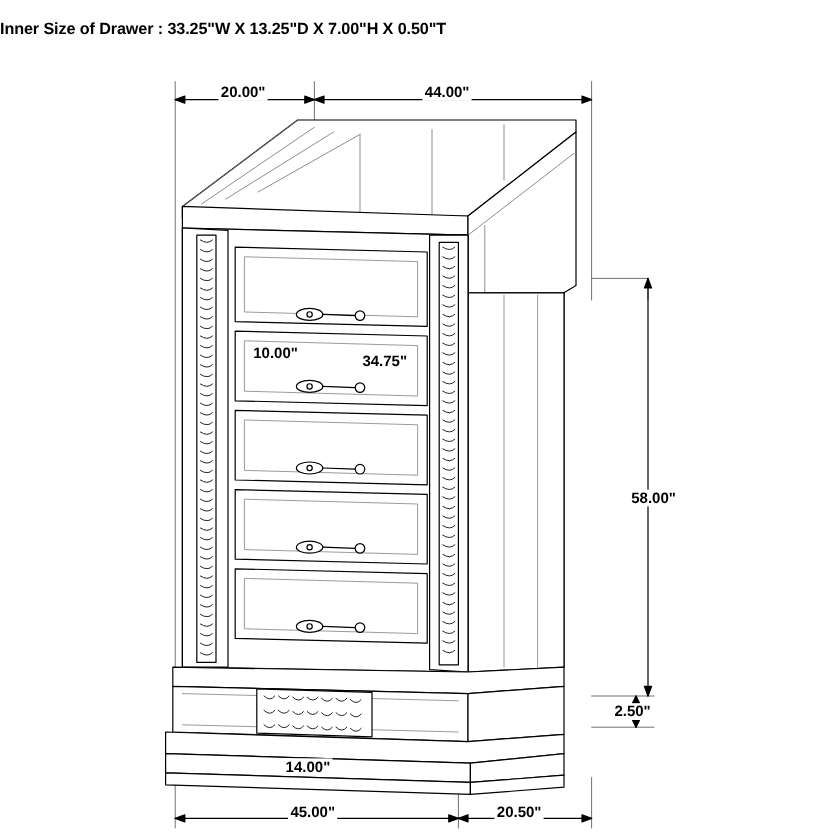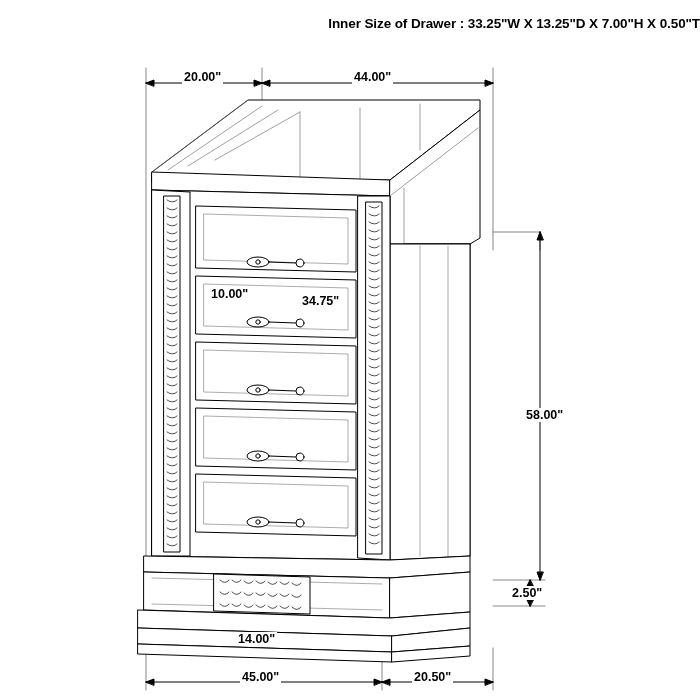--- a/index.html
+++ b/index.html
@@ -18,21 +18,21 @@
   #stage {
     position: relative;
     width: 700px;
     height: 700px;
   }
   .title {
     position: absolute;
     top: 16px;
     left: 0;
     width: 700px;
-    text-align: right;
+    text-align: left;
     font-size: 13.5px;
     font-weight: bold;
     letter-spacing: -0.1px;
   }
   svg.diagram {
     position: absolute;
     top: 0;
     left: 0;
     width: 700px;
     height: 700px;

